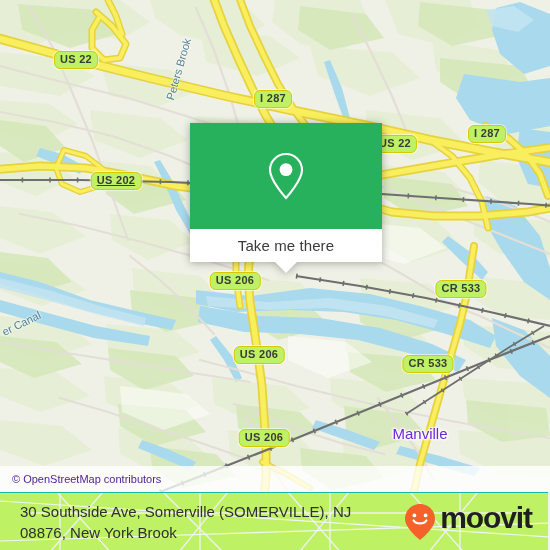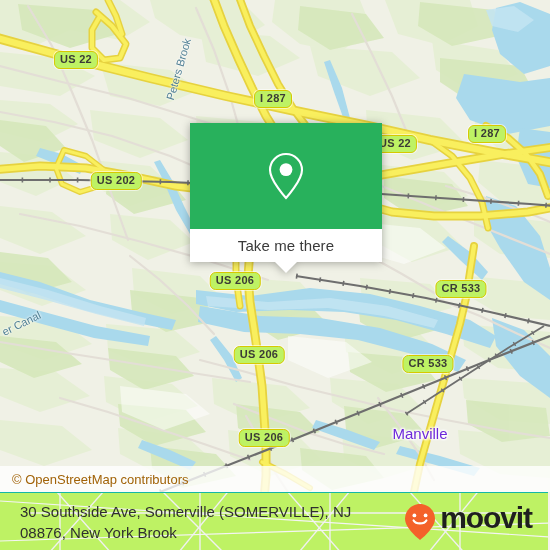--- a/index.html
+++ b/index.html
@@ -120,23 +120,23 @@
     position: absolute;
     left: 0;
     top: 466px;
     width: 550px;
     height: 26px;
     background: rgba(255,255,255,0.78);
     display: flex;
     align-items: center;
   }
   #attribution-text {
-    color: #a16207;
-    font-family: "Liberation Sans", sans-serif;
-    font-size: 13px;
+    color: #4c1d95;
+    font-family: "Liberation Sans", sans-serif;
+    font-size: 11px;
     padding-left: 12px;
   }
 
   
   #footer {
     position: absolute;
     left: 0;
     top: 492px;
     width: 548px;
     height: 58px;
@@ -380,21 +380,21 @@
           <path d="M120,386 L186,394 L210,414 L164,430 L122,412 Z"></path>
           <path d="M288,336 L346,342 L372,362 L328,378 L288,360 Z"></path>
         </g>
       </g>
     </svg>
 
     <div class="shield" style="left:76px;  top:60px;">US 22</div>
     <div class="shield" style="left:273px; top:99px;">I 287</div>
     <div class="shield" style="left:395px; top:144px;">US 22</div>
     <div class="shield" style="left:487px; top:134px;">I 287</div>
-    <div class="shield" style="left:116px; top:181px;">US 202</div>
+    <div class="shield" style="left:116px; top:181px;text-decoration:underline;">US 202</div>
     <div class="shield" style="left:235px; top:281px;">US 206</div>
     <div class="shield" style="left:461px; top:289px;">CR 533</div>
     <div class="shield" style="left:259px; top:355px;">US 206</div>
     <div class="shield" style="left:428px; top:364px;">CR 533</div>
     <div class="shield" style="left:264px; top:438px;">US 206</div>
 
     <div class="place-label" style="left:420px; top:433px;">Manville</div>
 
     <div class="water-label rot-peters" style="left:164px; top:98px;">Peters Brook</div>
     <div class="water-label rot-canal" style="left:0px; top:327px;">er Canal</div>

